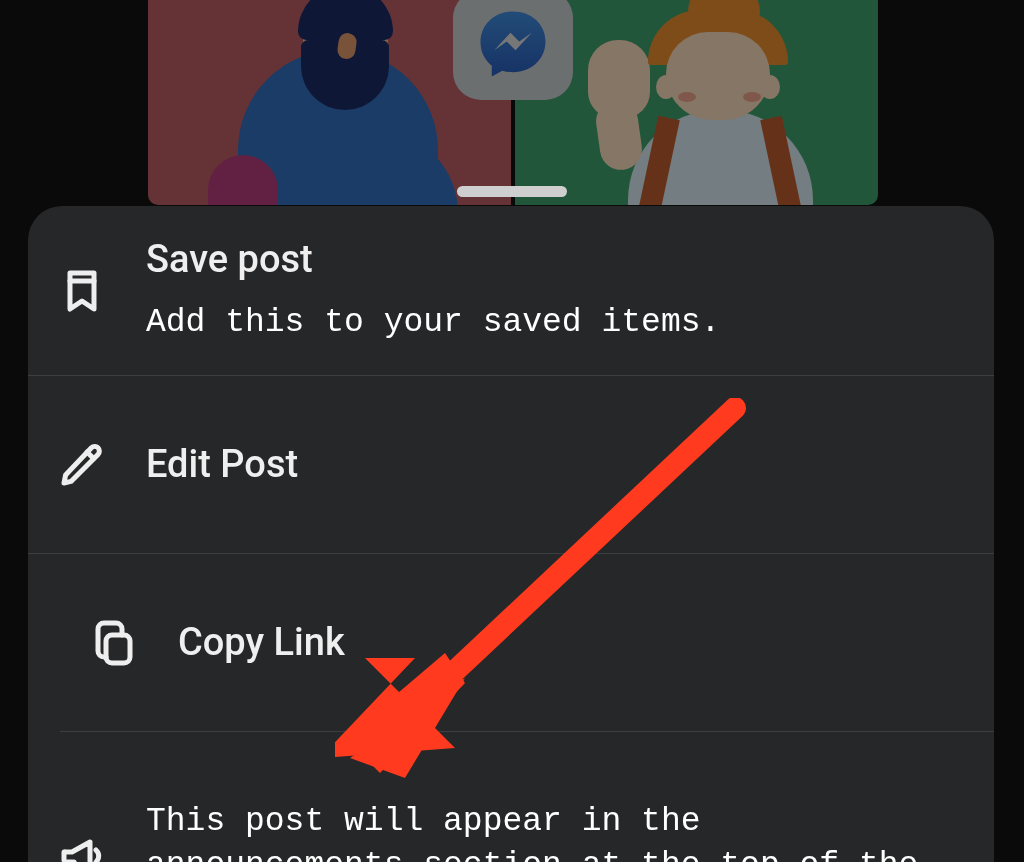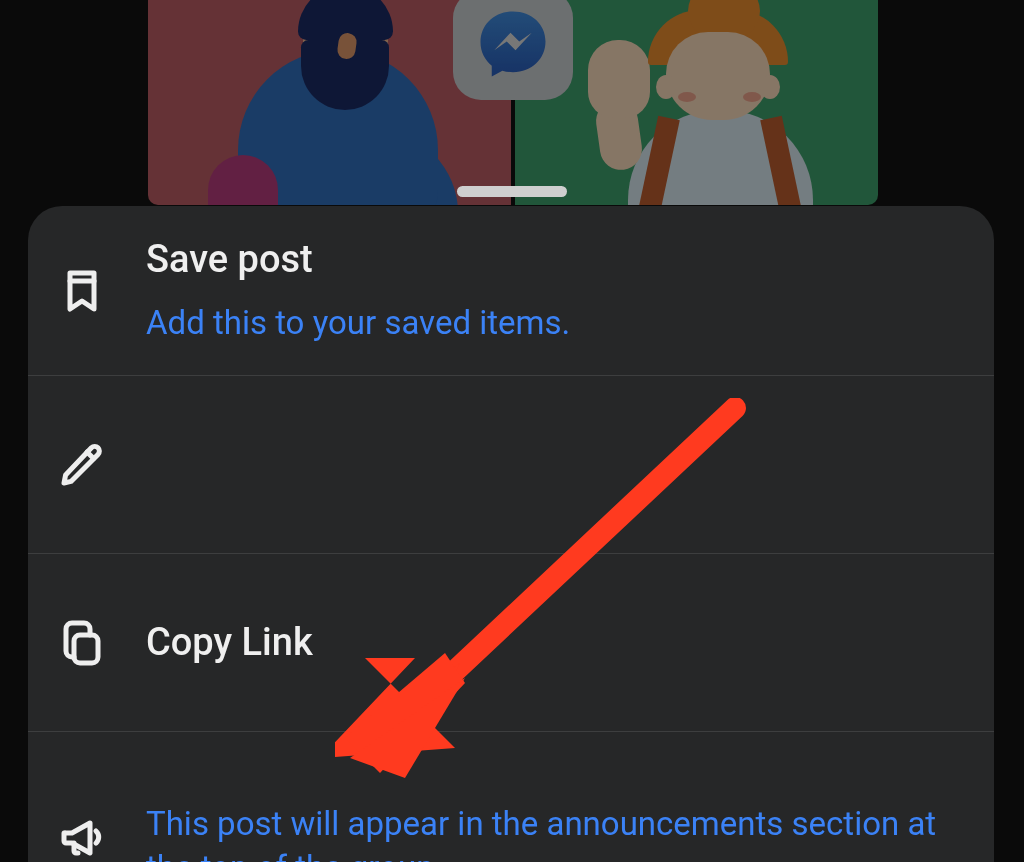--- a/index.html
+++ b/index.html
@@ -163,27 +163,27 @@
     width:52px;
     display:flex; justify-content:center; align-items:center;
     flex-shrink:0;
   }
   .mi-icon svg{ width:48px; height:48px; stroke:#eee; fill:none; stroke-width:2.5;}
   .mi-text{ display:flex; flex-direction:column; justify-content:center; padding:30px 0; }
   .mi-title{
     font-size:38px; font-weight:500; color:#efefef; line-height:1.2;
   }
   .mi-sub{
-    font-size:33px; color:#3b82f6; line-height:1.32; margin-top:18px;
+    font-size:33px; color:#ffffff; line-height:1.32; margin-top:18px;font-family:Liberation Mono, monospace;
   }
 
   
   .row-save   { min-height:170px; }
   .row-edit   { min-height:178px; }
-  .row-copy   { min-height:178px; }
+  .row-copy   { min-height:178px;margin-left:32px; }
   .row-ann    { min-height:200px; padding-top:20px; padding-bottom:10px;}
 
   
   .arrow {
     position:absolute;
     left:335px; top:398px;
     width:430px; height:410px;
     z-index:10;
     pointer-events:none;
   }
@@ -255,20 +255,23 @@
       </div>
     </div>
 
     <div class="menu-item row-edit">
       <div class="mi-icon">
         <svg viewBox="0 0 24 24" stroke-linejoin="round" stroke-linecap="round">
           <path d="M3 21l3.5-.8L20 6.7a2.3 2.3 0 0 0-3.3-3.3L3.8 17 3 21z"></path>
           <path d="M14.5 5.5l3.3 3.3"></path>
         </svg>
       </div>
+      <div class="mi-text">
+        <div class="mi-title">Edit Post</div>
+      </div>
     </div>
 
     <div class="menu-item row-copy">
       <div class="mi-icon">
         <svg viewBox="0 0 24 24" stroke-linejoin="round" stroke-linecap="round">
           <rect x="8" y="8" width="12" height="14" rx="3"></rect>
           <path d="M16 8V5a3 3 0 0 0-3-3H7a3 3 0 0 0-3 3v11a3 3 0 0 0 3 3h1"></path>
         </svg>
       </div>
       <div class="mi-text">

